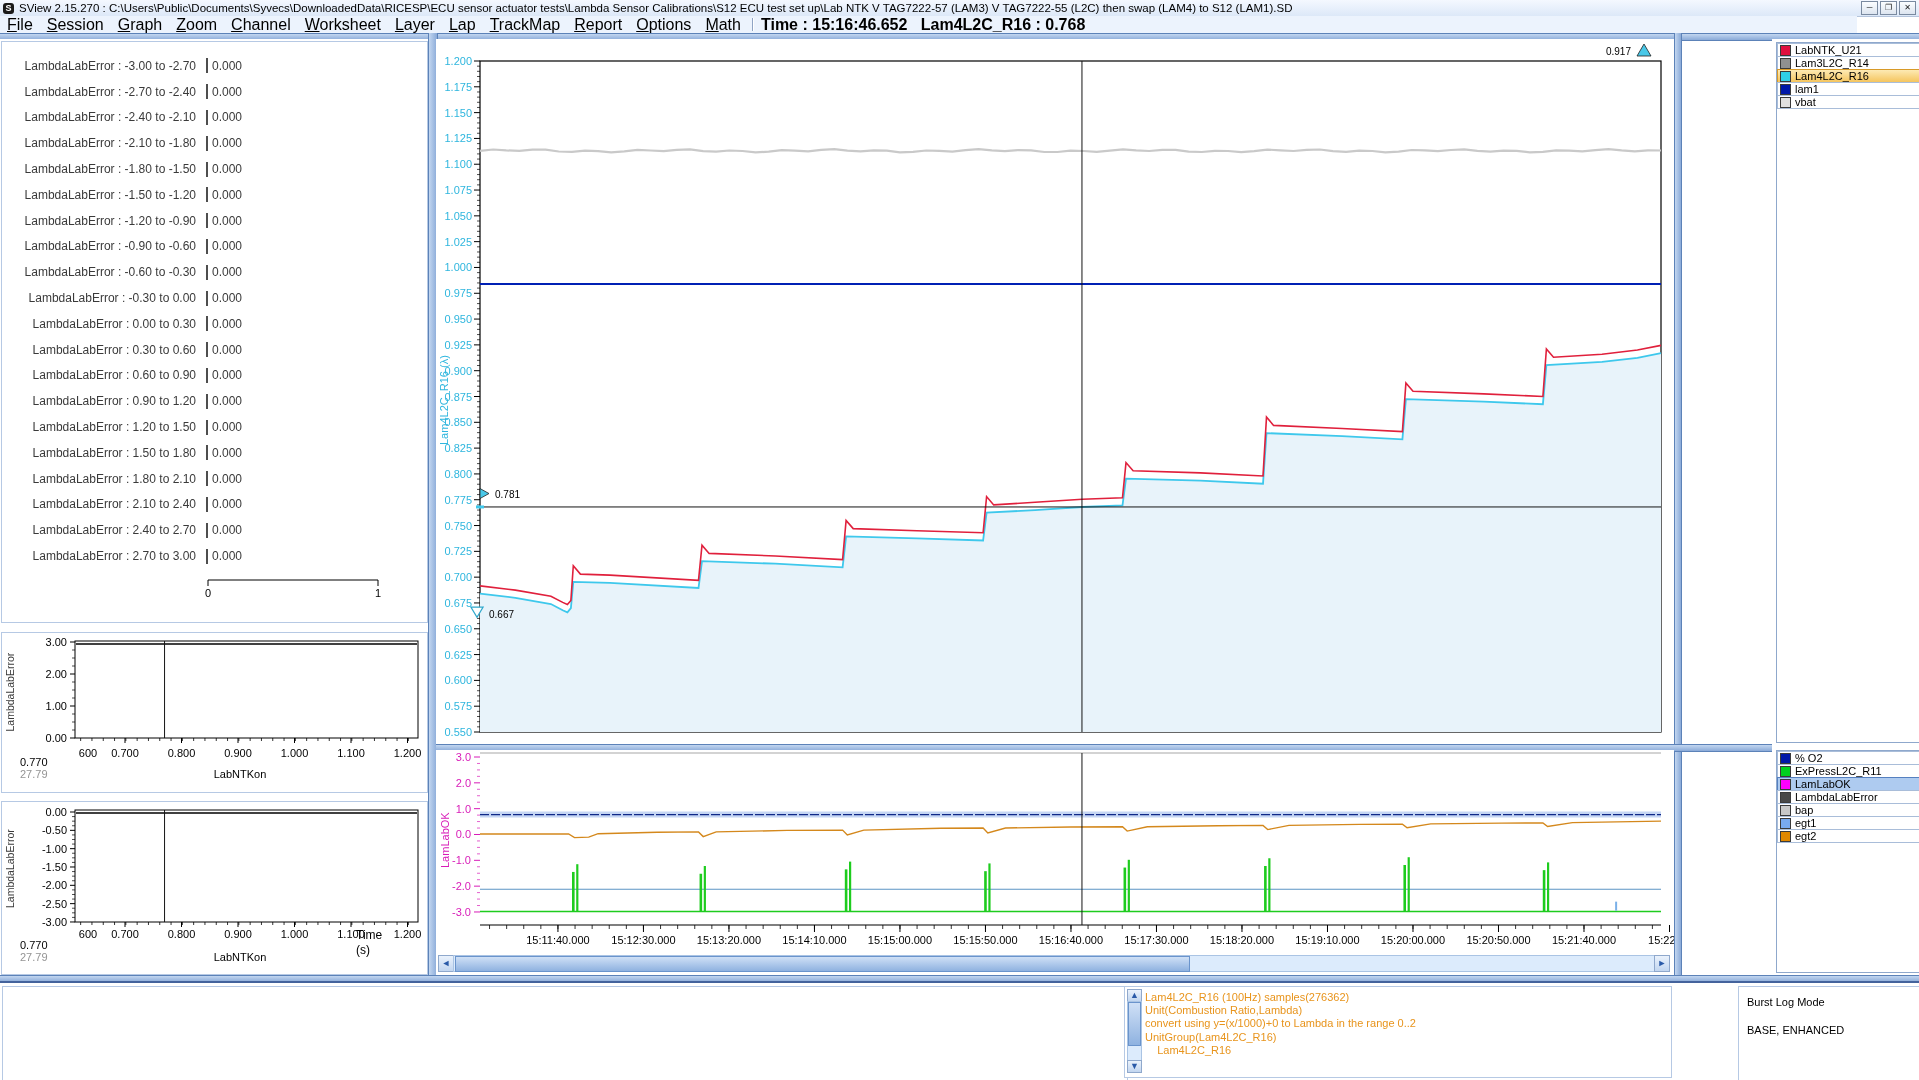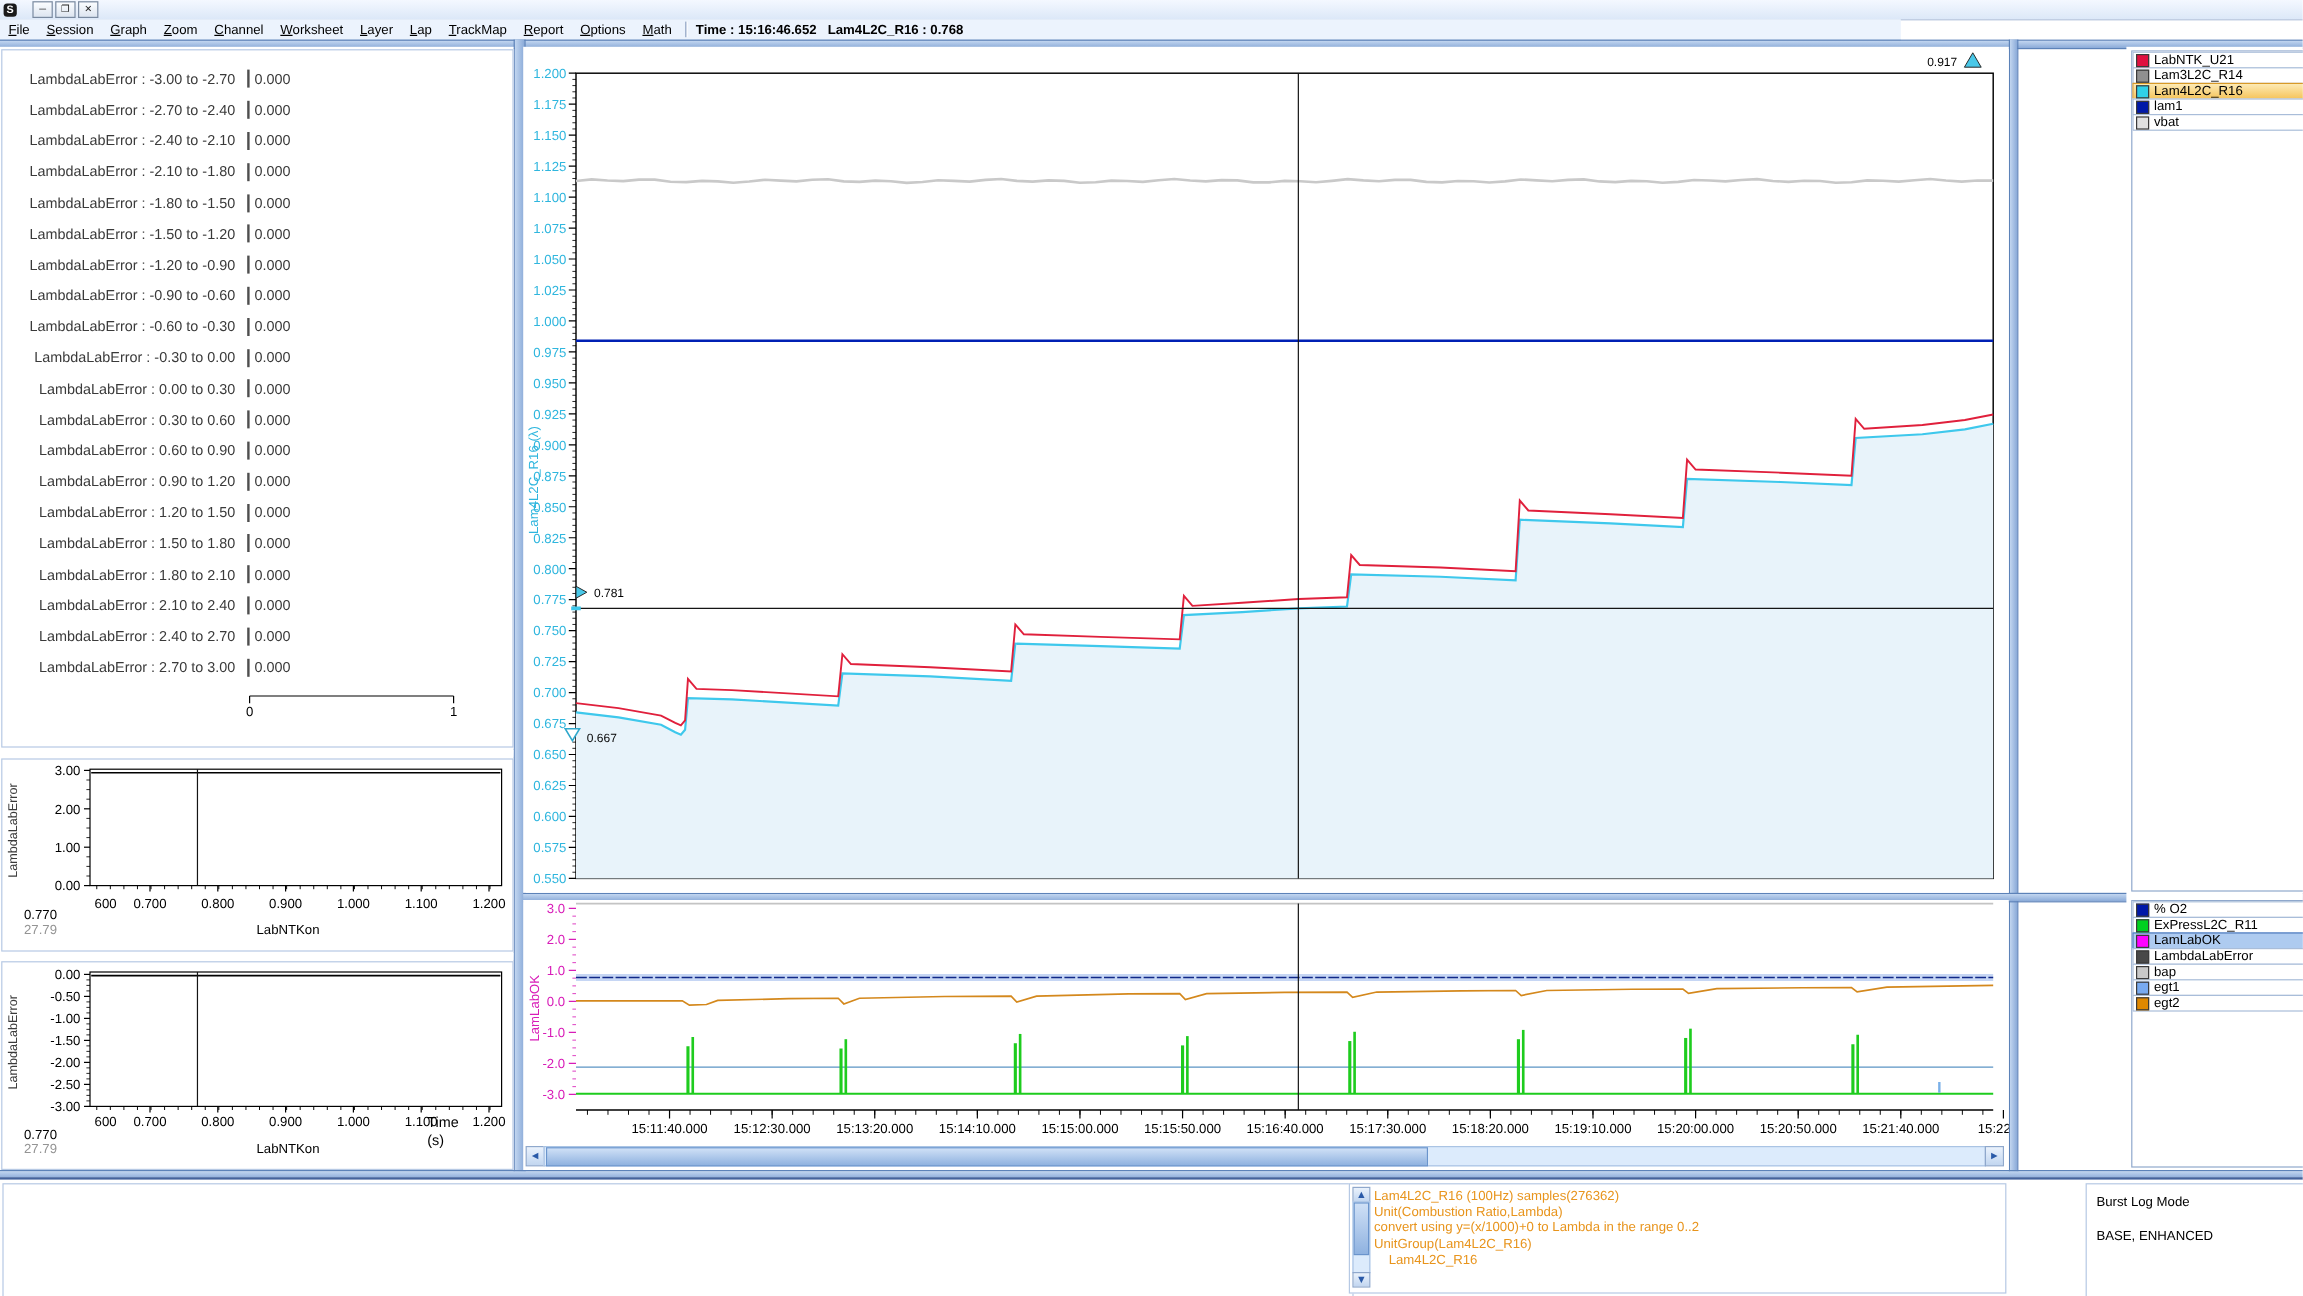--- a/index.html
+++ b/index.html
@@ -8,22 +8,22 @@
   .abs{position:absolute;}
   
   #titlebar{left:0;top:0;width:1919px;height:16px;background:linear-gradient(#f4f8ff,#dce8f8);
             border-bottom:1px solid #b4c4dc;display:flex;align-items:center;font-size:11.5px;color:#000;}
   #app-icon{width:11px;height:11px;background:#1a1a1a;border-radius:3px;color:#fff;font-size:9px;font-weight:bold;
             line-height:11px;text-align:center;margin:0 5px 0 3px;flex:none;}
   #title-text{white-space:nowrap;overflow:hidden;flex:1;}
   .winbtn{width:15px;height:12px;border:1px solid #7a8aa0;background:linear-gradient(#fbfdff,#dde5f0);
           font-size:8px;line-height:11px;text-align:center;color:#222;margin-left:2px;flex:none;}
   #winbtns{margin:0 3px 0 6px;display:flex;}
-  #menubar{left:0;top:16px;width:1584px;height:17px;background:#ecf3fd;border-bottom:1px solid #c2d2e8;
-           display:flex;align-items:center;font-size:11px;}
+  #menubar{left:0;top:16px;width:1857px;height:17px;background:#ecf3fd;border-bottom:1px solid #c2d2e8;
+           display:flex;align-items:center;font-size:16px;}
   .menu-item{padding:0 7px;white-space:nowrap;}
   .menu-item u{text-decoration:underline;}
   #menu-sep{width:1px;height:13px;background:#8fa4c4;margin:0 8px 0 4px;box-shadow:1px 0 0 #fff;}
   #menu-readout{font-weight:600;white-space:pre;}
   .bluebar-h{background:linear-gradient(#c2d6f0,#8aaad8);border-top:1px solid #5c82b8;border-bottom:1px solid #5c82b8;}
   .bluebar-v{background:linear-gradient(to right,#c2d6f0,#8aaad8);border-left:1px solid #5c82b8;border-right:1px solid #5c82b8;}
   .litebox{border:1px solid #b6c9e4;}
   
   #hist-rows{left:0;top:49px;width:428px;}
   .hrow{display:flex;align-items:center;height:25.8px;}
@@ -60,20 +60,21 @@
   .sb-track{position:absolute;background:#dcebfc;border:1px solid #aac4e4;}
   .sb-thumb{position:absolute;background:linear-gradient(#cfe0f6,#8fb2e0);border:1px solid #6a94cc;}
   .sb-arrow{position:absolute;background:linear-gradient(#eaf2fc,#c2d6f0);border:1px solid #8fa8cc;color:#2a5aa8;
             font-size:9px;text-align:center;}
 </style>
 </head>
 <body>
 
 <div id="titlebar" class="abs">
   <div id="app-icon">S</div>
+  <div id="title-text">SView 2.15.270  :  C:\Users\Public\Documents\Syvecs\DownloadedData\RICESP\ECU sensor actuator tests\Lambda Sensor Calibrations\S12 ECU test set up\Lab NTK V TAG7222-57 (LAM3) V TAG7222-55 (L2C) then swap (LAM4) to S12 (LAM1).SD</div>
   <div id="winbtns">
     <div class="winbtn">─</div>
     <div class="winbtn">❐</div>
     <div class="winbtn">✕</div>
   </div>
 </div>
 
 <div id="menubar" class="abs">
   <div id="menu-items" style="display:flex;">
       <div class="menu-item"><u>F</u>ile</div>

